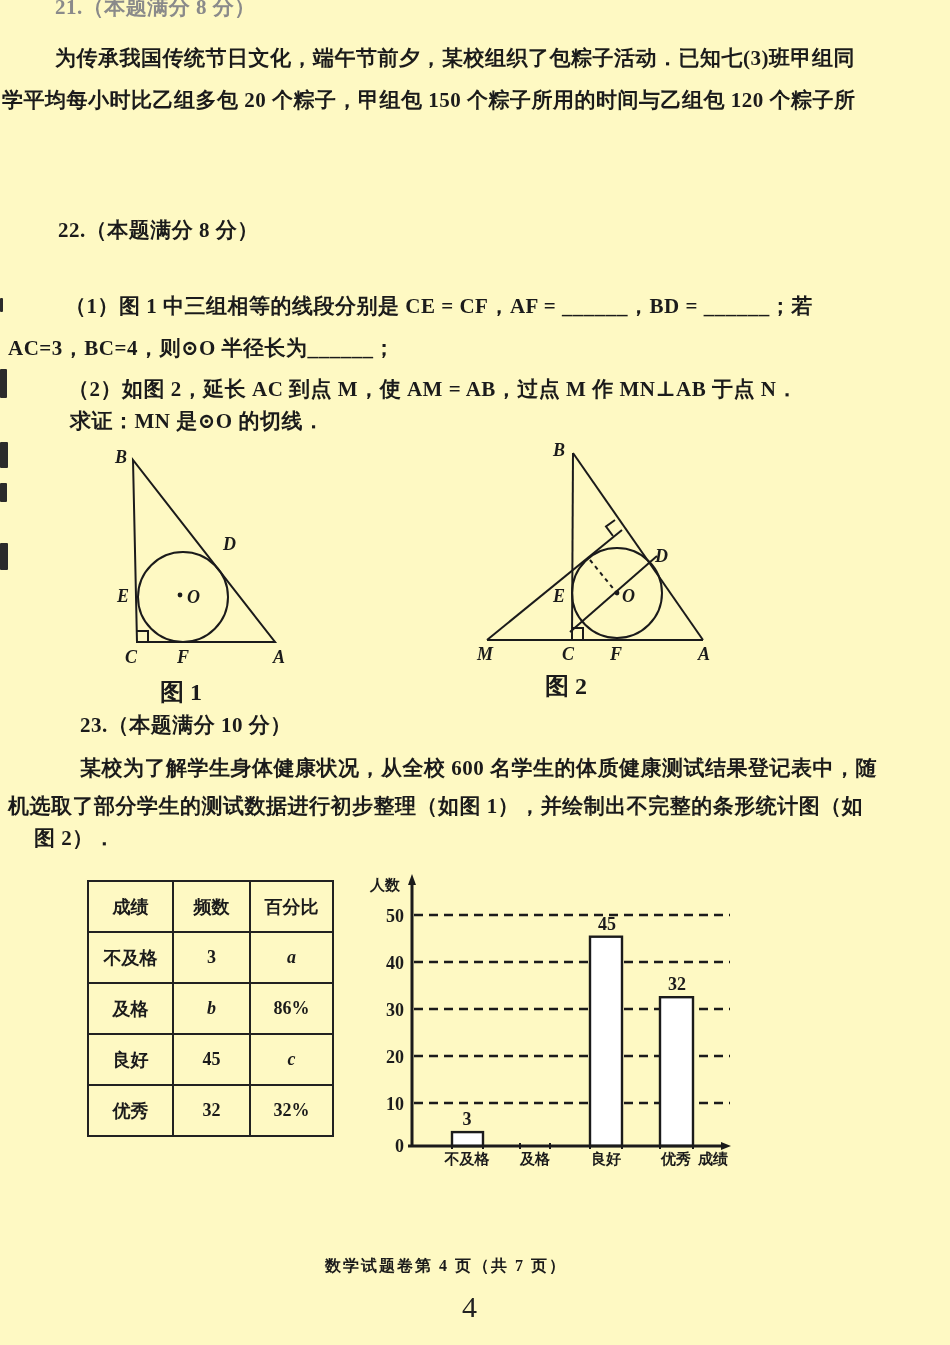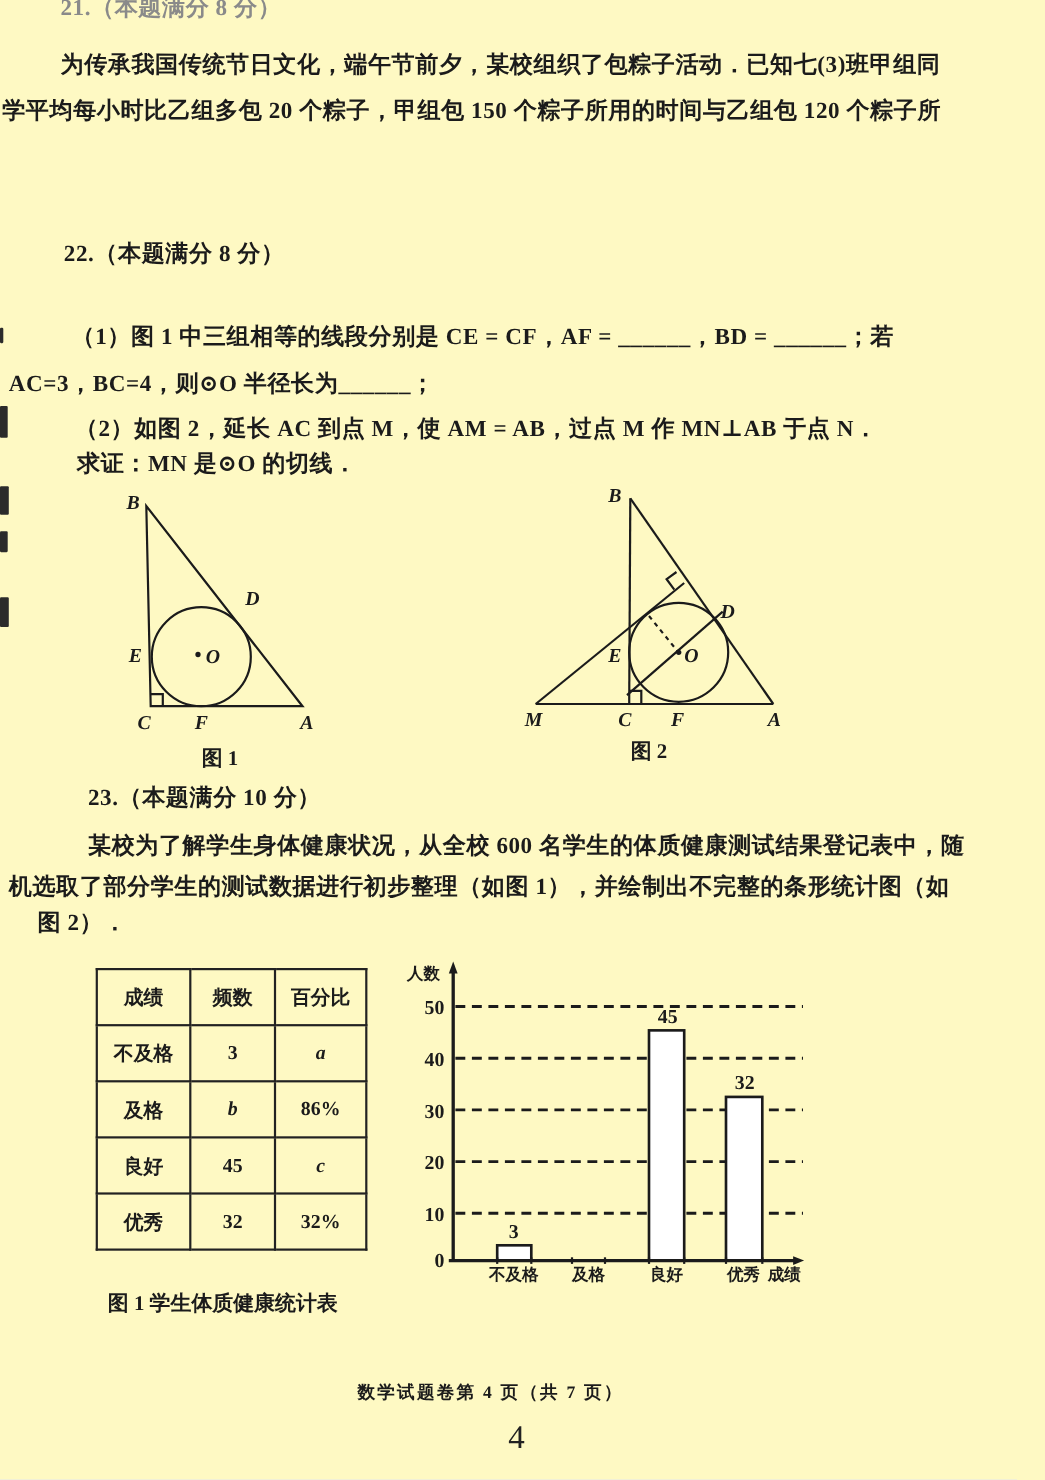--- a/index.html
+++ b/index.html
@@ -1,20 +1,20 @@
 <!DOCTYPE html>
 <html><head>
 <meta charset="utf-8">
 <style>
   html,body{margin:0;padding:0;background:#e8e8e8;}
   .page{position:relative;width:950px;height:1345px;background:#fef9c3;overflow:hidden;
         font-family:"Liberation Serif","DejaVu Serif",serif;color:#1b1b1b;}
   .tl{position:absolute;white-space:nowrap;font-weight:600;font-size:21px;letter-spacing:.5px;}
   .faded{color:#8a8a8a;}
-  .cap{position:absolute;text-align:center;font-weight:700;font-size:19px;}
+  .cap{position:absolute;font-weight:700;font-size:24px;}
   .art{position:absolute;left:0;background:#2b2b2b;border-radius:1px;}
   svg text{font-family:"Liberation Serif","DejaVu Serif",serif;fill:#1b1b1b;}
   .mathlab{font-style:italic;font-size:18px;font-weight:600;}
   .cnlab{font-size:15px;font-weight:700;}
   .tick{font-size:18px;font-weight:700;}
   .exam-table{position:absolute;left:87px;top:880px;border-collapse:collapse;table-layout:fixed;}
   .exam-table td{border:2px solid #222;width:67px;height:49px;text-align:center;
                  font-size:18px;font-weight:700;padding:0 4px;}
   .exam-table td.c0{width:75px;}
   .exam-table td.c2{width:73px;}
@@ -111,21 +111,20 @@
         <td>45</td>
         <td class="c2 var">c</td>
       </tr>
       <tr>
         <td class="c0">优秀</td>
         <td>32</td>
         <td class="c2">32%</td>
       </tr>
     </tbody>
   </table>
-  <div class="cap" style="left:87px;top:1172px;width:231px;">图 1 学生体质健康统计表</div>
 
   <svg style="position:absolute;left:360px;top:862px;" width="545" height="312" viewBox="0 0 545 312">
 
     <g stroke="#1b1b1b" stroke-width="2.6" stroke-dasharray="9 6">
       <line x1="54" y1="53" x2="370" y2="53"></line>
       <line x1="54" y1="100" x2="370" y2="100"></line>
       <line x1="54" y1="147" x2="370" y2="147"></line>
       <line x1="54" y1="194" x2="370" y2="194"></line>
       <line x1="54" y1="241" x2="370" y2="241"></line>
     </g>

